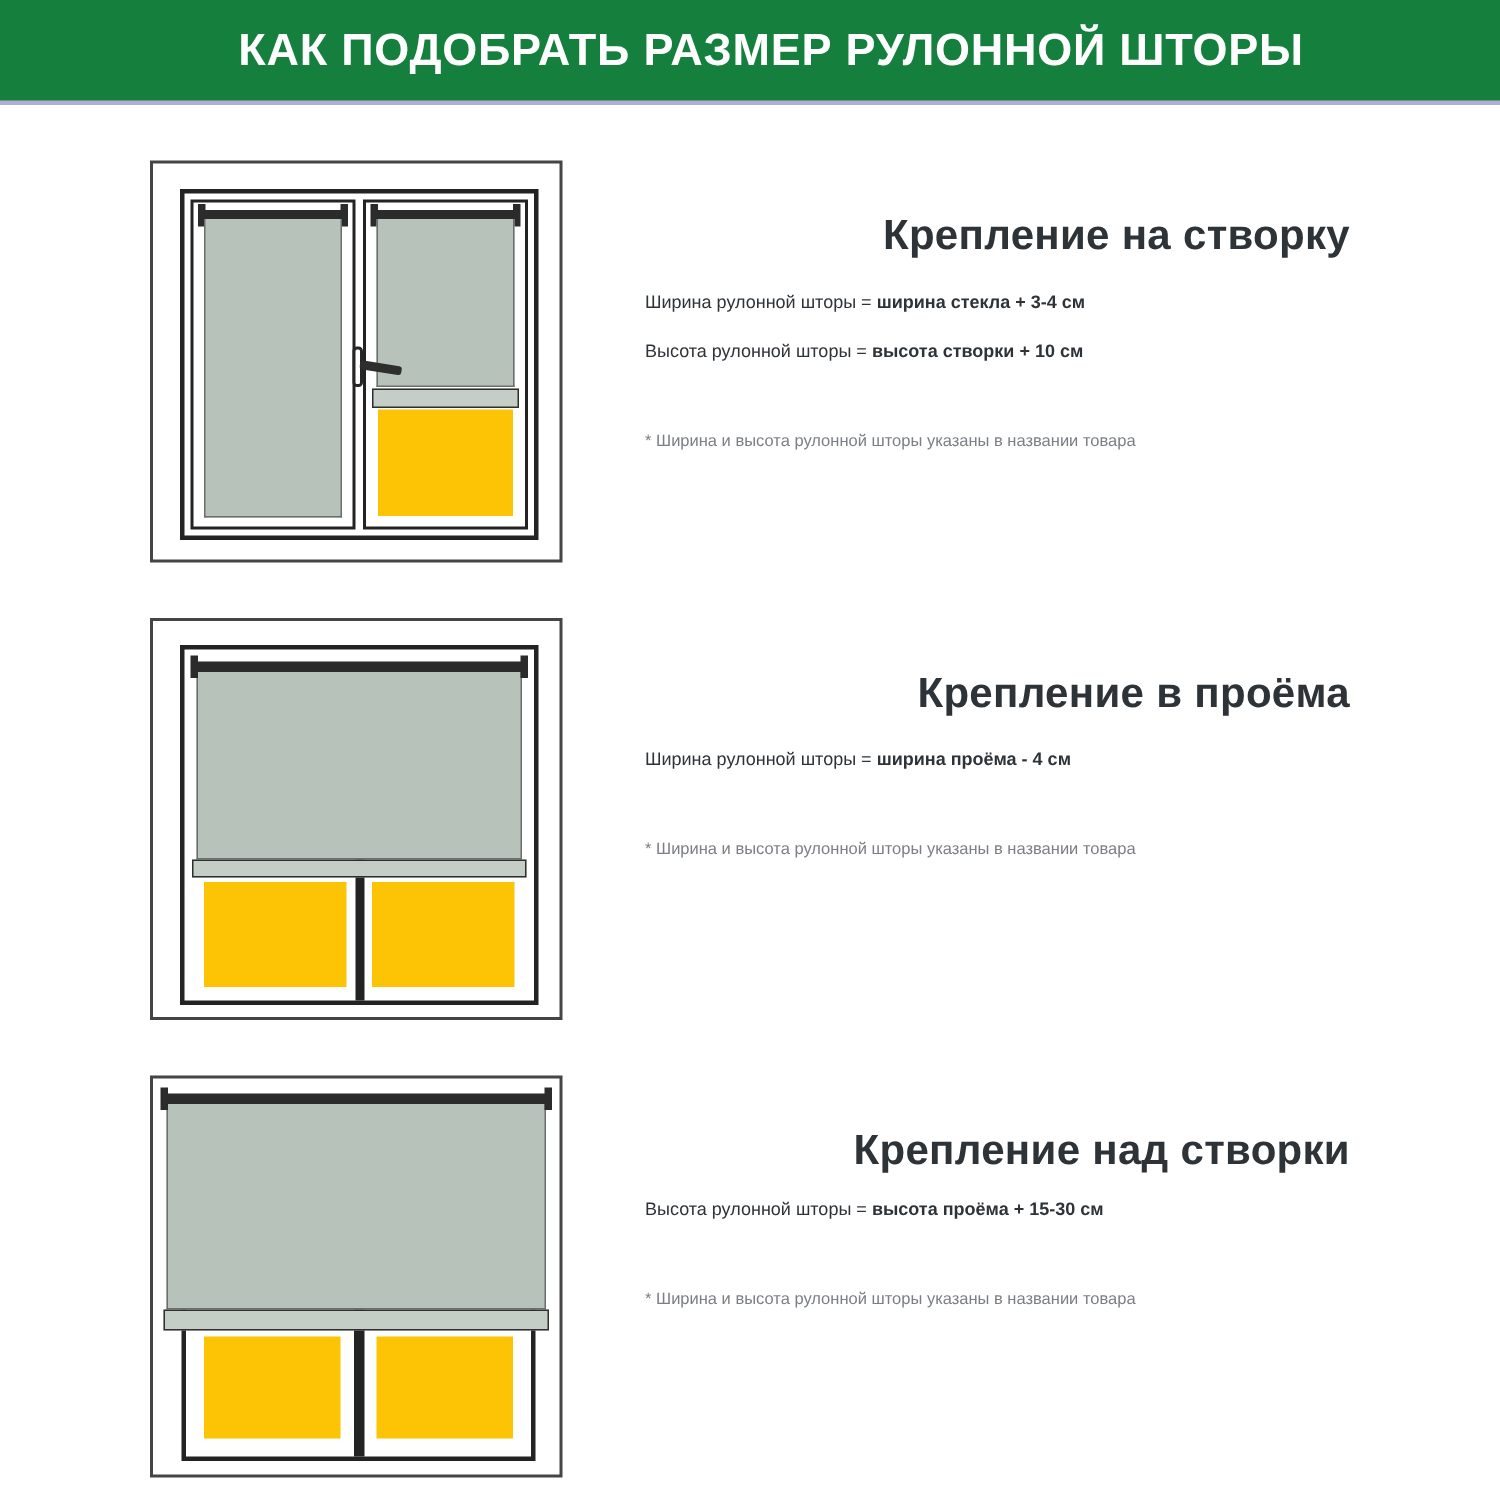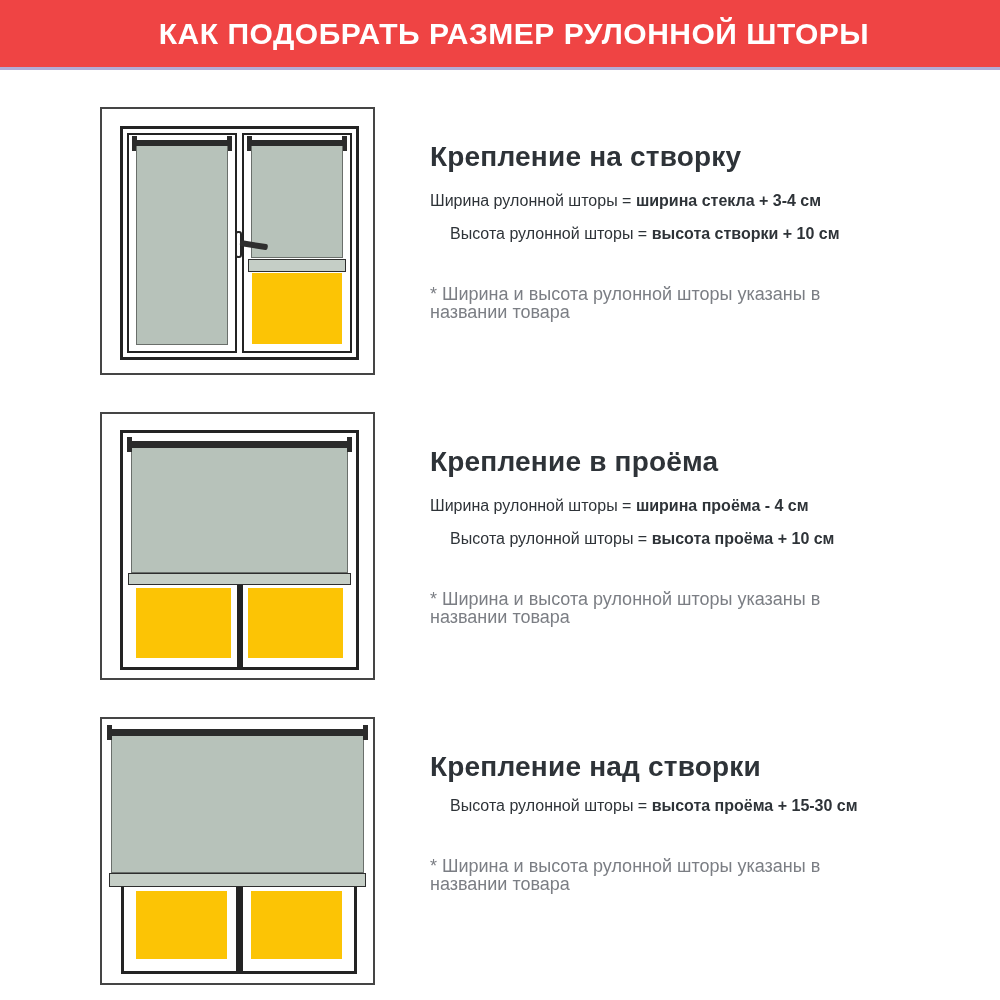--- a/index.html
+++ b/index.html
@@ -7,45 +7,45 @@
   body {
     position: relative;
     background: #ffffff;
     font-family: "Liberation Sans", "DejaVu Sans", sans-serif;
     overflow: hidden;
   }
 
   
   .banner {
     position: absolute; left: 0; top: 0; width: 1000px; height: 70px;
-    background: #ef4444;
+    background: #15803d;
     border-bottom: 3px solid #B3ACD6;
     display: flex; align-items: center; justify-content: center; padding-left: 28px;
   }
   .banner h1 {
     color: #ffffff; font-size: 30px; font-weight: 700;
     letter-spacing: 0.5px; text-transform: uppercase;
   }
 
   
   .row { position: absolute; left: 100px; width: 800px; height: 268px; }
   .row.r1 { top: 107px; }
   .row.r2 { top: 412px; }
   .row.r3 { top: 717px; }
 
   .text-col { position: absolute; left: 330px; top: 0; width: 470px; }
   .text-col h2 {
     margin-top: 33px; font-size: 28px; line-height: 34px;
-    font-weight: 700; color: #2E3338; letter-spacing: 0.2px;
+    font-weight: 700; color: #2E3338; letter-spacing: 0.2px; text-align: right;
   }
-  .formula { font-size: 16px; line-height: 22px; color: #2E3338; }
+  .formula { font-size: 12px; line-height: 22px; color: #2E3338; }
   .formula.f1 { margin-top: 16px; }
-  .formula.f2 { margin-top: 11px; margin-left: 20px; }
+  .formula.f2 { margin-top: 11px; }
   .formula b { font-weight: 700; }
-  .footnote { margin-top: 40px; font-size: 18px; line-height: 18px; color: #7B7E84; }
+  .footnote { margin-top: 40px; font-size: 11px; line-height: 18px; color: #7B7E84; }
 
   
   .diag {
     position: absolute; left: 0; top: 0; width: 275px; height: 268px;
     background: #fff; border: 2px solid #454545;
   }
   .rod { position: absolute; height: 7px; background: #2B2B2B; }
   .cap { position: absolute; top: -4px; width: 5px; height: 15px; background: #2B2B2B; }
   .cap.l { left: -1px; } .cap.r { right: -1px; }
   .fabric { position: absolute; background: #B7C2BA; border: 1px solid #6A6F6B; border-top: none; }
@@ -153,21 +153,20 @@
       <div class="bar"></div>
       <div class="rod">
         <i class="cap l"></i>
         <i class="cap r"></i>
       </div>
     </div>
   </div>
   <div class="text-col">
     <h2>Крепление в проёма</h2>
     <p class="formula f1"><span>Ширина рулонной шторы =</span> <b>ширина проёма - 4 см</b></p>
-    <p class="formula f2"><span>Высота рулонной шторы =</span> <b>высота проёма + 10 см</b></p>
     <p class="footnote">* Ширина и высота рулонной шторы указаны в названии товара</p>
   </div>
 </section>
 
 <section class="row r3">
   <div class="diag d3">
     <div class="frame">
       <div class="mullion"></div>
       <div class="glass gl"></div>
       <div class="glass gr"></div>

